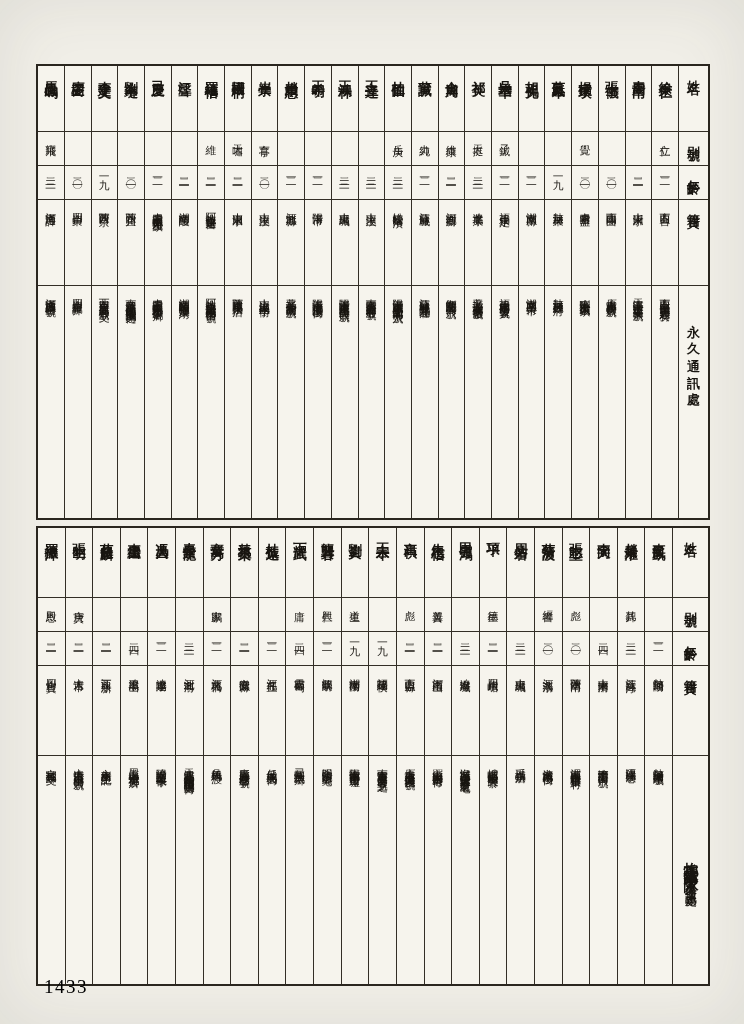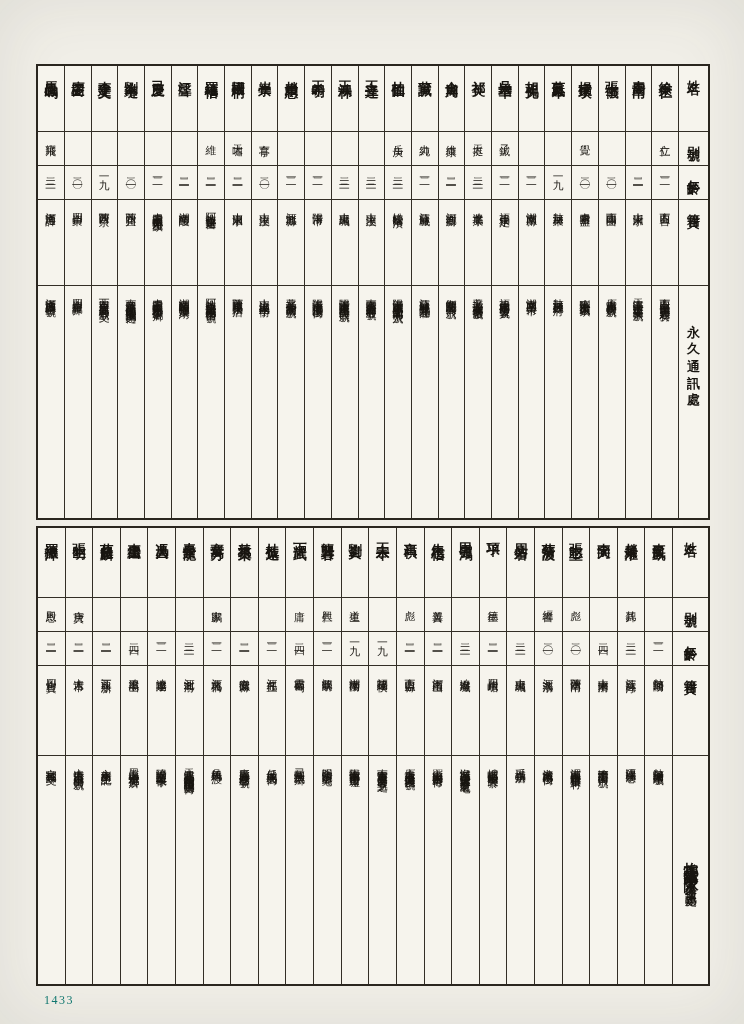--- a/index.html
+++ b/index.html
@@ -56,22 +56,22 @@
   }
   .name{font-size:13.5px;font-weight:bold;line-height:15.5px;letter-spacing:2px;}
   .small{font-size:10.8px;line-height:12.5px;}
   .addr{max-height:196px;}
   .hlabel{font-size:13px;font-weight:bold;line-height:15px;letter-spacing:2px;}
   .addr-spread{letter-spacing:17px;font-size:13px;font-weight:bold;padding-top:24px;}
   .title-cell{flex-direction:column;align-items:center;gap:4px;padding-top:2px;}
   .section-title{font-size:15px;font-weight:bold;letter-spacing:2px;line-height:17px;}
   .addr-spread-sm{letter-spacing:4px;font-size:11.5px;font-weight:bold;}
   .pageno{
-    position:absolute;left:44px;bottom:16px;
-    font-size:12px;letter-spacing:1.5px;color:#0f766e;
+    position:absolute;left:44px;bottom:26px;
+    font-size:19px;letter-spacing:1.5px;color:#000000;
     font-family:"Liberation Serif","DejaVu Serif",serif;
   }
 </style>
 </head>
 <body>
 
 <div class="sheet">
   <div class="frame">
 
     <section class="rtable table-top">

